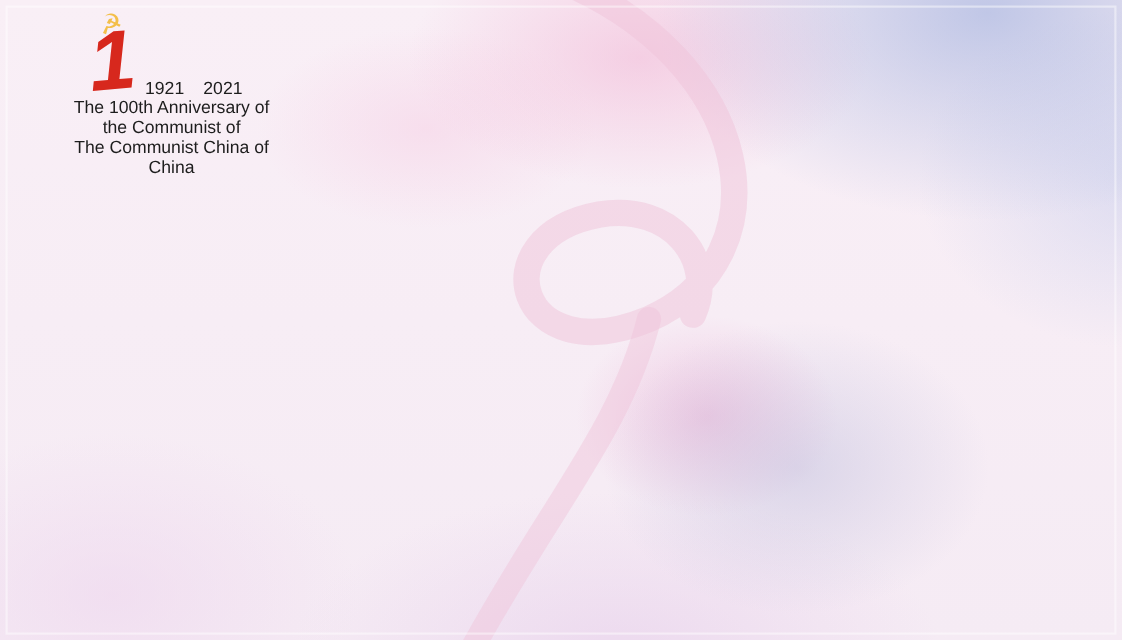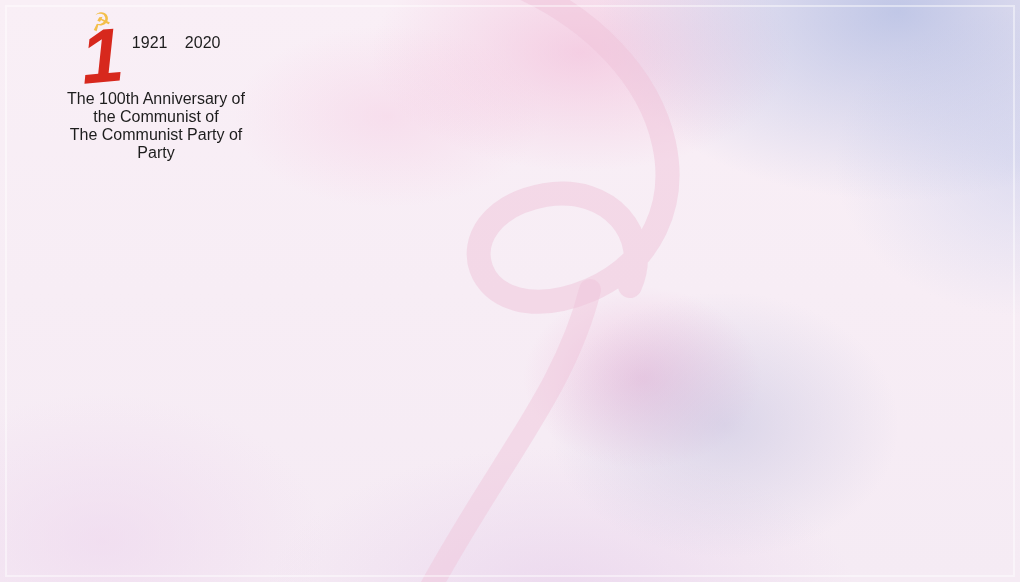--- a/index.html
+++ b/index.html
@@ -17,21 +17,21 @@
       radial-gradient(420px 210px at 55% 102%, rgba(229,203,234,.55), rgba(229,203,234,0) 70%),
       linear-gradient(#f9eff6,#f5ebf4);
   }
   .stage::after{content:""; position:absolute; inset:5px; border:2px solid rgba(255,255,255,.45); pointer-events:none; z-index:5;}
 
   
   .logo{position:absolute; left:64px; top:18px; width:184px; text-align:center; z-index:2;}
   .logo-100{position:relative; height:72px; display:flex; align-items:flex-end; justify-content:center;}
   .one{font-weight:900; font-style:italic; font-size:76px; line-height:0.88; color:#d7281d; transform:rotate(-5deg); margin-right:1px;}
   .hs{position:absolute; left:26px; top:-10px; font-size:24px; color:#f3bf4a; transform:rotate(-14deg); z-index:2;}
-  .zero{width:56px; height:56px; border-radius:50%; margin-left:-3px; display:flex; align-items:flex-start; justify-content:center;
+  .zero{width:56px; height:56px; border-radius:50%; margin-left:-3px; display:flex; align-items:flex-end; justify-content:center;
         background:repeating-conic-gradient(#d7281d 0 5deg, #e6period 0; background:repeating-conic-gradient(#d7281d 0 5deg, #e65043 5deg 10deg);}
   .yr{width:36px; height:36px; border-radius:50%; border:2px solid #f3bf4a; display:flex; align-items:center; justify-content:center;
       font-size:10.5px; font-weight:bold; color:#f6d27a; letter-spacing:.5px;}
   .logo-cn{margin-top:5px; font-size:13px; font-weight:bold; color:#d7281d; letter-spacing:.5px;}
   .logo-en{margin-top:2px; font-size:7px; font-weight:bold; color:#d7281d; line-height:1.3;}
 
   
   .swirl{position:absolute; left:0; top:0; z-index:1; pointer-events:none;}
   .flower{position:absolute; left:626px; top:368px; width:40px; height:34px; z-index:1;
       background:
@@ -61,26 +61,26 @@
 
   
   <div class="logo">
     <div class="logo-100">
       <span class="hs">☭</span>
       <span class="one">1</span>
       <span class="zero">
         <span class="yr">1921</span>
       </span>
       <span class="zero">
-        <span class="yr">2020</span>
+        <span class="yr">2021</span>
       </span>
     </div>
     <div class="logo-en">
       <div>The 100th Anniversary of the Communist of</div>
-      <div>The Communist Party of Party</div>
+      <div>The Communist China of China</div>
     </div>
   </div>
 
   
   
   
 
   
   
 

